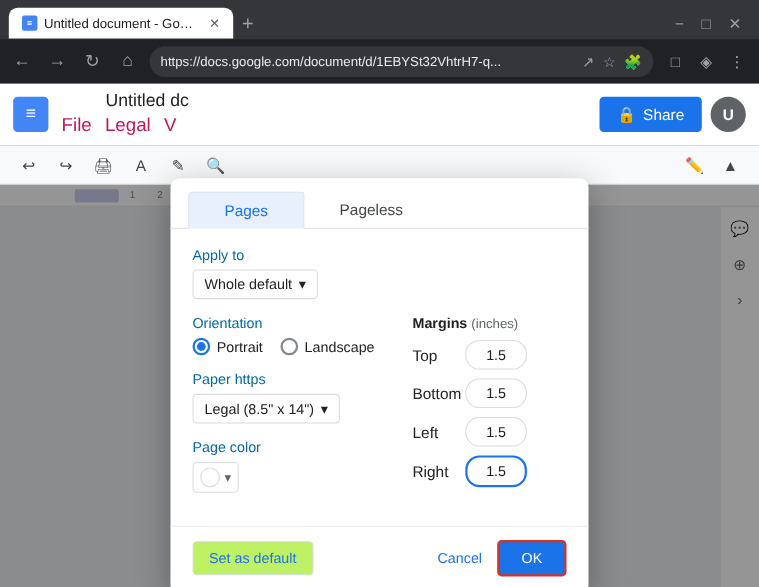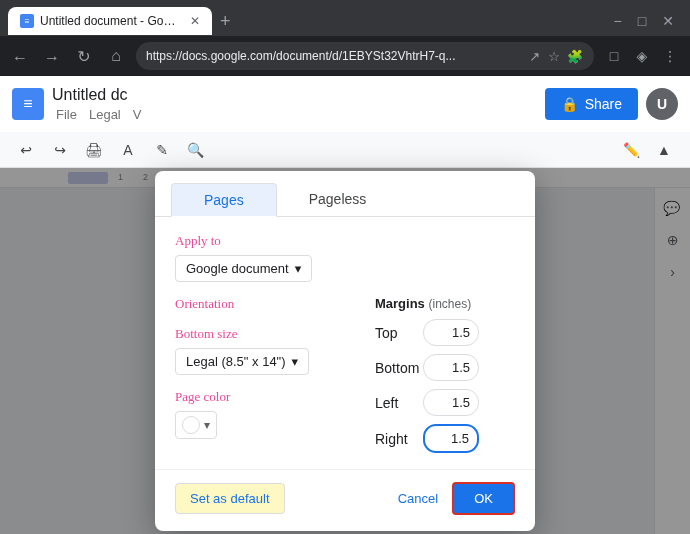--- a/index.html
+++ b/index.html
@@ -154,26 +154,27 @@
       color: white;
       font-size: 16px;
     }
     .doc-title-area {
       flex: 1;
     }
     .doc-title {
       font-size: 16px;
       color: #202124;
       font-weight: 500;
+      margin-left: 44px;
     }
     .doc-menu {
       display: flex;
       gap: 4px;
-      font-size: 13px;
-      color: #737373;
+      font-size: 17px;
+      color: #be185d;
       margin-top: 2px;
     }
     .doc-menu span {
       cursor: pointer;
       padding: 1px 4px;
     }
     .share-btn {
       background: #1a73e8;
       color: white;
       border: none;
@@ -328,24 +329,23 @@
       margin-bottom: -1px;
     }
     .dialog-body {
       padding: 16px 20px;
     }
     .form-row {
       margin-bottom: 14px;
     }
     .form-label {
       font-size: 13px;
-      color: #ec4899;
+      color: #0369a1;
       margin-bottom: 6px;
       display: block;
-      font-family: Liberation Serif, serif;
     }
     .select-box {
       display: inline-flex;
       align-items: center;
       border: 1px solid #dadce0;
       border-radius: 4px;
       padding: 5px 10px;
       font-size: 13px;
       color: #202124;
       cursor: pointer;
@@ -400,21 +400,21 @@
       color: #202124;
       width: 40px;
     }
     .margin-input {
       width: 56px;
       border: 1px solid #dadce0;
       border-radius: 13px;
       padding: 5px 8px;
       font-size: 13px;
       color: #202124;
-      text-align: right;
+      text-align: center;
     }
     .margin-input.focused {
       border: 2px solid #1a73e8;
       outline: none;
     }
     .margins-section-title {
       font-size: 13px;
       font-weight: 600;
       color: #202124;
       margin-bottom: 8px;
@@ -444,21 +444,21 @@
       color: #5f6368;
       font-size: 12px;
     }
     .dialog-footer {
       display: flex;
       align-items: center;
       padding: 12px 20px 16px;
       border-top: 1px solid #f0f0f0;
     }
     .btn-set-default {
-      background: #fef9c3;
+      background: #bef264;
       border: 1px solid #dadce0;
       border-radius: 4px;
       padding: 7px 14px;
       font-size: 13px;
       color: #1a73e8;
       cursor: pointer;
     }
     .spacer { flex: 1; }
     .btn-cancel {
       background: white;
@@ -597,35 +597,45 @@
         <div class="dialog-tab">
           <span>Pageless</span>
         </div>
       </div>
 
       <div class="dialog-body">
 
         <div class="form-row">
           <label class="form-label">Apply to</label>
           <div class="select-box">
-            <span>Google document</span>
+            <span>Whole default</span>
             <span>▾</span>
           </div>
         </div>
 
         <div class="section-divider">
 
           <div class="left-section">
 
             <div class="form-row">
               <label class="form-label">Orientation</label>
+              <div class="orientation-row">
+                <div class="radio-option">
+                  <div class="radio-circle filled"></div>
+                  <span>Portrait</span>
+                </div>
+                <div class="radio-option">
+                  <div class="radio-circle empty"></div>
+                  <span>Landscape</span>
+                </div>
+              </div>
             </div>
 
             <div class="form-row">
-              <label class="form-label">Bottom size</label>
+              <label class="form-label">Paper https</label>
               <div class="select-box">
                 <span>Legal (8.5" x 14")</span>
                 <span>▾</span>
               </div>
             </div>
 
             <div class="form-row">
               <label class="form-label">Page color</label>
               <div class="page-color-box">
                 <div class="color-circle"></div>

